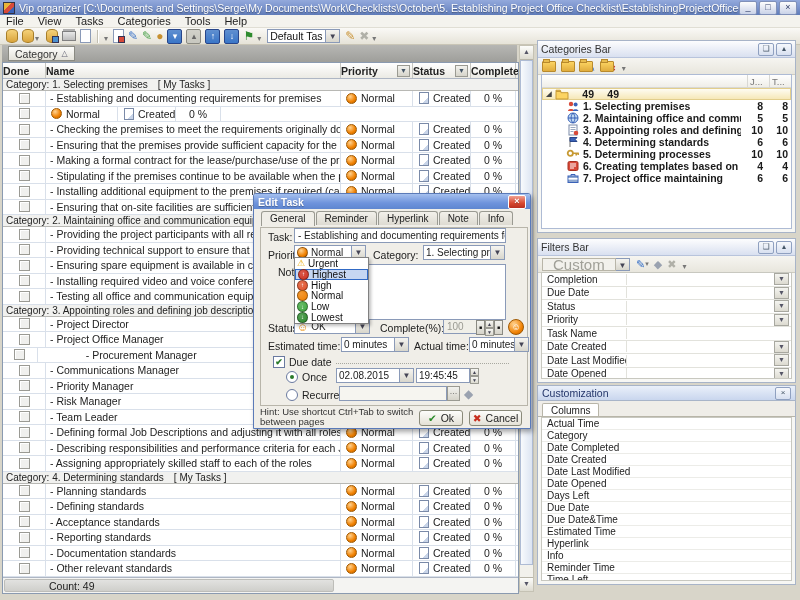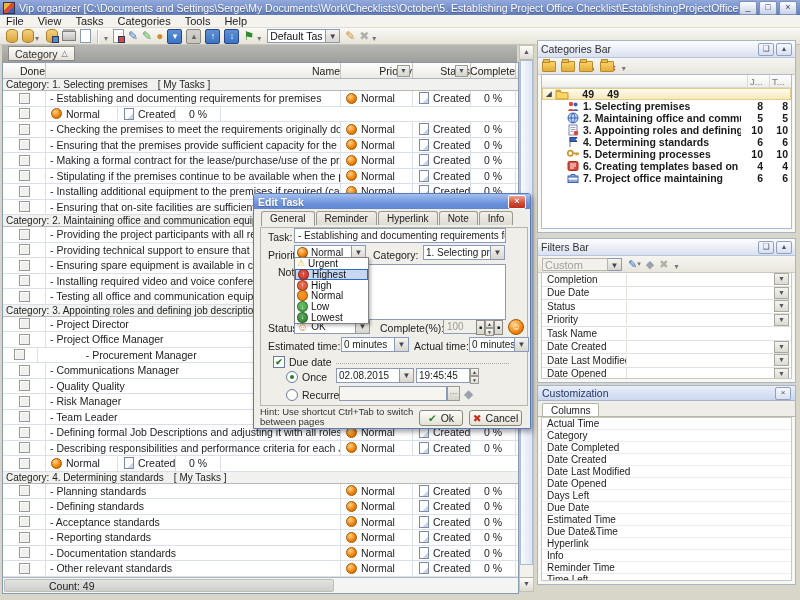--- a/index.html
+++ b/index.html
@@ -39,21 +39,21 @@
   
   #groupbar{position:absolute;left:2px;top:45px;width:515px;height:17px;background:linear-gradient(#B7B7B4,#9E9E9A);
     display:flex;align-items:center;padding-left:6px;box-sizing:border-box;}
   #groupbtn{background:linear-gradient(#FCFCFA,#E4E2DA);border:1px solid #8A8A82;font-size:10.5px;padding:0 6px;height:13px;
     display:inline-flex;align-items:center;gap:4px;color:#333;}
   #groupbtn .tri{font-size:8px;color:#667;}
 
   
   #grid{position:absolute;left:2px;top:62px;width:515px;height:530px;border:1px solid #8A9AB0;background:#fff;overflow:hidden;box-sizing:content-box;}
   #gridhead{display:flex;height:15px;border-bottom:1px solid #AEB6C4;background:linear-gradient(#FFFFFF,#EBEAE4);}
-  .hcell{border-right:1px solid #C6C6C0;font-size:10.5px;color:#222;display:flex;align-items:center;justify-content:flex-end;box-sizing:border-box;position:relative;}
+  .hcell{border-right:1px solid #C6C6C0;font-size:10.5px;color:#222;display:flex;align-items:center;justify-content:flex-start;box-sizing:border-box;position:relative;font-weight:bold;}
   .hfilter{position:absolute;right:2px;top:2px;width:11px;height:10px;background:linear-gradient(#F2F2EE,#D6D4CA);
     border:1px solid #9A9A92;font-size:7px;line-height:9px;text-align:center;color:#456;}
   .grow{height:11px;background:#F1F1EF;border-bottom:1px solid #B8B8B4;display:flex;align-items:center;font-size:10px;color:#222;padding-left:3px;}
   .gtag{margin-left:10px;}
   .trow{display:flex;height:14.5px;border-bottom:1px solid #D9E0EA;}
   .trow>div{border-right:1px solid #D9E0EA;box-sizing:border-box;display:flex;align-items:center;overflow:hidden;}
   .c-done{justify-content:center;}
   .cb{width:9px;height:9px;background:#F0F0EE;border:1px solid #9A9A94;box-shadow:inset 1px 1px 0 #fff;}
   .c-name{font-size:10.5px;color:#222;padding-left:4px;white-space:nowrap;}
   .ball{width:9px;height:9px;border-radius:50%;background:radial-gradient(circle at 35% 30%,#FFD290,#F08000 60%,#B86000);
@@ -98,21 +98,21 @@
   .ticon svg{width:14px;height:12px;display:block;}
   .tlabel{flex:1 1 auto;overflow:hidden;}
   .tnum{width:22px;text-align:right;padding-right:3px;flex:0 0 auto;}
 
   #flt-rows{position:absolute;left:3px;right:3px;top:33px;bottom:3px;background:#fff;border:1px solid #C8C8C0;overflow:hidden;}
   .frow{height:12.5px;display:flex;align-items:center;border-bottom:1px solid #E2E2DC;}
   .flabel{width:85px;font-size:10px;color:#222;padding-left:5px;white-space:nowrap;overflow:hidden;flex:0 0 auto;border-right:1px solid #E2E2DC;box-sizing:border-box;}
   .fval{flex:1;}
   .farrow{width:13px;height:10px;background:linear-gradient(#F4F4F0,#DCDAD0);border:1px solid #A8A8A0;font-size:7px;line-height:9px;text-align:center;color:#556;margin-right:2px;}
   .fcombo{display:flex;height:13px;margin-right:6px;}
-  .fcombo .txt{width:62px;background:#F2F1EC;border:1px solid #B8B5A8;color:#A0A098;font-size:11px;line-height:12px;padding-left:2px;}
+  .fcombo .txt{width:62px;background:#F2F1EC;border:1px solid #B8B5A8;color:#A0A098;font-size:15px;line-height:12px;padding-left:10px;}
 
   #cust-title{height:14px;background:linear-gradient(#EAF0FA,#C9D6EE);border-bottom:1px solid #A8B4C8;display:flex;align-items:center;
     padding:0 4px;font-size:10.5px;color:#24366A;}
   #cust-title .sp{flex:1;}
   #cust-tabs{height:15px;background:#EFEDE8;display:flex;align-items:flex-end;padding-left:4px;border-bottom:1px solid #B8B5A8;}
   .ctab{background:#fff;border:1px solid #B8B5A8;border-bottom:none;border-radius:2px 2px 0 0;font-size:10px;padding:1px 8px 0;color:#222;}
   #cust-list{position:absolute;left:3px;right:3px;top:31px;bottom:3px;background:#fff;border:1px solid #C8C8C0;overflow:hidden;}
   .citem{height:11px;display:flex;align-items:center;border-bottom:1px solid #ECECе8;border-bottom:1px solid #ECECE8;
     font-size:10px;color:#222;padding-left:5px;}
 
@@ -530,21 +530,21 @@
           <div class="c-status" style="width: 58px;">
             <span class="doc"></span>
             <span>Created</span>
           </div>
           <div class="c-comp" style="width: 45px;">0 %</div>
         </div>
         <div class="trow">
           <div class="c-done" style="width: 43px;">
             <span class="cb"></span>
           </div>
-          <div class="c-name" style="width: 295px; flex: 0 0 295px;">- Quality Quality</div>
+          <div class="c-name" style="width: 295px; flex: 0 0 295px;">- Priority Manager</div>
           <div class="c-pri" style="width: 72px;">
             <span class="ball"></span>
             <span>Normal</span>
           </div>
           <div class="c-status" style="width: 58px;">
             <span class="doc"></span>
             <span>Created</span>
           </div>
           <div class="c-comp" style="width: 45px;">0 %</div>
         </div>
@@ -605,20 +605,21 @@
           <div class="c-status" style="width: 58px;">
             <span class="doc"></span>
             <span>Created</span>
           </div>
           <div class="c-comp" style="width: 45px;">0 %</div>
         </div>
         <div class="trow">
           <div class="c-done" style="width: 43px;">
             <span class="cb"></span>
           </div>
+          <div class="c-name" style="width: 295px; flex: 0 0 295px;">- Assigning appropriately skilled staff to each of the roles</div>
           <div class="c-pri" style="width: 72px;">
             <span class="ball"></span>
             <span>Normal</span>
           </div>
           <div class="c-status" style="width: 58px;">
             <span class="doc"></span>
             <span>Created</span>
           </div>
           <div class="c-comp" style="width: 45px;">0 %</div>
         </div>
@@ -963,22 +964,22 @@
     </div>
     <div id="cust-list">
         <div class="citem">Actual Time</div>
         <div class="citem">Category</div>
         <div class="citem">Date Completed</div>
         <div class="citem">Date Created</div>
         <div class="citem">Date Last Modified</div>
         <div class="citem">Date Opened</div>
         <div class="citem">Days Left</div>
         <div class="citem">Due Date</div>
+        <div class="citem">Due Date&amp;Time</div>
         <div class="citem">Estimated Time</div>
-        <div class="citem">Due Date&amp;Time</div>
         <div class="citem">Hyperlink</div>
         <div class="citem">Info</div>
         <div class="citem">Reminder Time</div>
         <div class="citem">Time Left</div>
       </div>
   </div>
 
   <div id="dialog">
     <div id="dlg-title">
       <span>Edit Task</span>

